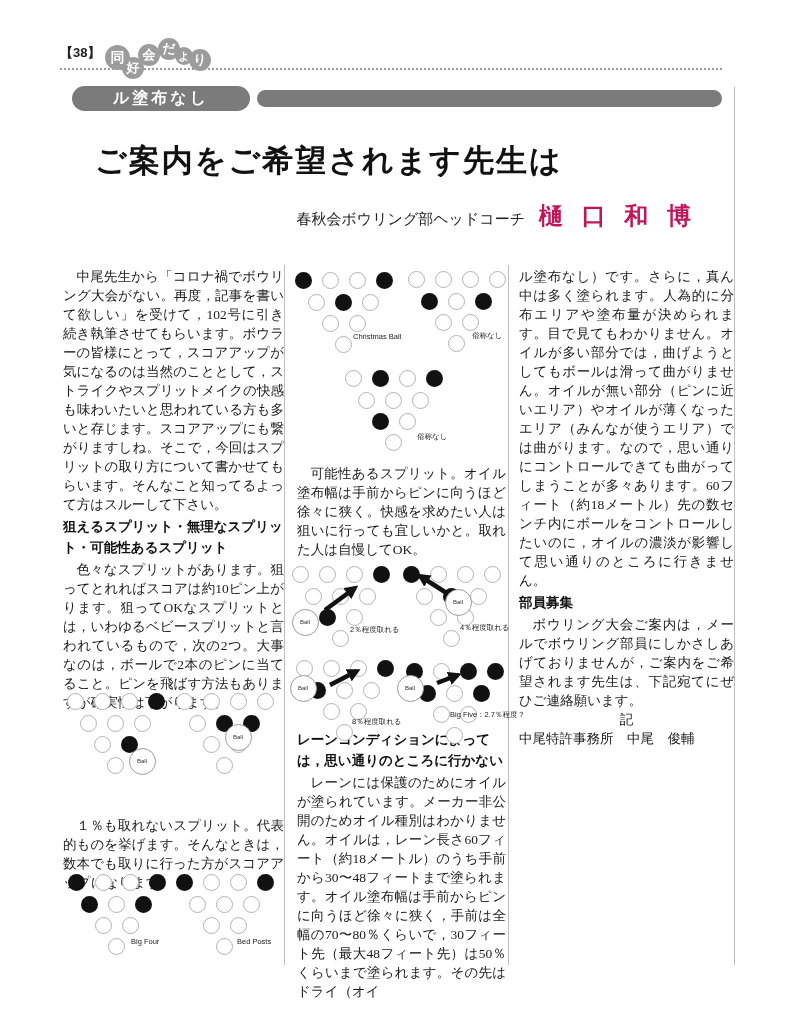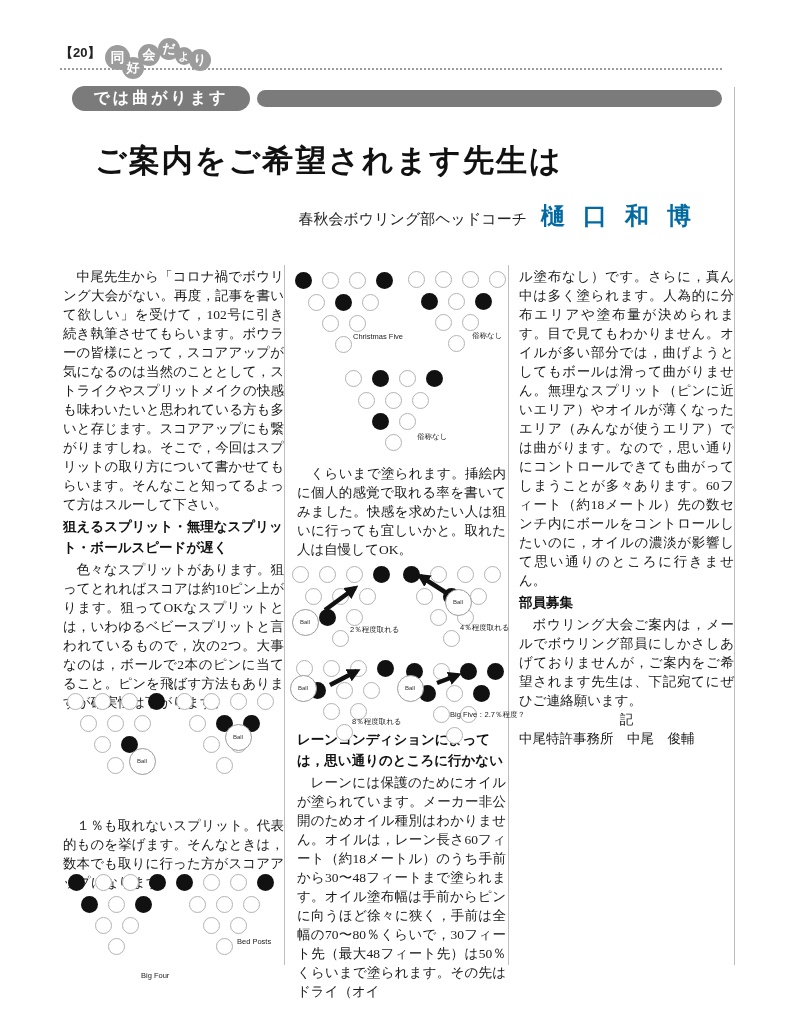--- a/index.html
+++ b/index.html
@@ -20,22 +20,22 @@
   .logo span:nth-child(6){left:189px;top:49px;width:22px;height:22px;font-size:13px;}
   .tab{position:absolute;left:72px;top:86px;width:178px;height:25px;border-radius:13px;
        background:#7b7b7b;color:#fff;font-family:"Liberation Sans",sans-serif;font-weight:bold;
        font-size:16px;letter-spacing:3px;display:flex;align-items:center;justify-content:center;}
   .bar{position:absolute;left:257px;top:90px;width:465px;height:17px;border-radius:9px;background:#7b7b7b;}
   .title{position:absolute;left:95px;top:140px;margin:0;font-family:"Liberation Sans",sans-serif;
          font-weight:bold;font-size:31px;letter-spacing:2px;color:#111;}
   .byline{position:absolute;left:295px;top:200px;width:402px;display:flex;justify-content:flex-end;
           align-items:flex-end;gap:14px;}
   .byline .role{font-family:"Liberation Sans",sans-serif;font-size:15px;color:#222;padding-bottom:3px;}
-  .byline .name{font-family:Liberation Serif, serif;font-weight:bold;font-size:24px;
-                letter-spacing:6px;color:#0369a1;white-space:nowrap;}
+  .byline .name{font-family:Liberation Sans, sans-serif;font-weight:bold;font-size:24px;
+                letter-spacing:6px;color:#be185d;white-space:nowrap;}
   .vrule{position:absolute;width:1px;background:#bdbdbd;top:265px;height:700px;}
   .vrule.r1{left:284px;} .vrule.r2{left:508px;}
   .vrule.r3{left:734px;top:87px;height:878px;}
   .col{position:absolute;top:267px;}
   #col1{left:63px;width:221px;} #col2{left:297px;width:209px;} #col3{left:519px;width:215px;}
   .blk-heading{font-family:"Liberation Sans",sans-serif;font-weight:bold;font-size:13.5px;
                line-height:21px;color:#111;margin:2px 0 2px 0;}
   .blk-para,.blk-para0,.blk-line{font-size:13.5px;line-height:19px;text-align:justify;color:#1a1a1a;}
   .blk-para{text-indent:1em;}
   .blk-center{font-size:13.5px;line-height:19px;text-align:center;}
@@ -49,59 +49,59 @@
          border:1.5px solid #9a9a9a;box-sizing:border-box;display:flex;align-items:center;
          justify-content:center;font-family:"Liberation Sans",sans-serif;font-size:6px;color:#333;}
   .dlabel{position:absolute;font-family:"Liberation Sans",sans-serif;font-size:7.5px;color:#222;
           white-space:nowrap;}
   .arrow-svg{position:absolute;left:0;top:0;}
 </style>
 </head>
 <body>
 
 <div class="page">
-  <div class="pagenum">【20】</div>
+  <div class="pagenum">【38】</div>
   <div class="dotline"></div>
   <div class="logo" id="logo">
       <span>同</span>
       <span>好</span>
       <span>会</span>
       <span>だ</span>
       <span>よ</span>
       <span>り</span>
     </div>
-  <div class="tab">では曲がります</div>
+  <div class="tab">ル塗布なし</div>
   <div class="bar"></div>
 
   <h1 class="title">ご案内をご希望されます先生は</h1>
   <div class="byline">
     <span class="role">春秋会ボウリング部ヘッドコーチ</span>
     <span class="name">樋 口 和 博</span>
   </div>
 
   <div class="vrule r1"></div>
   <div class="vrule r2"></div>
   <div class="vrule r3"></div>
 
   <div class="col" id="col1">
       <div class="blk-para">中尾先生から「コロナ禍でボウリング大会がない。再度，記事を書いて欲しい」を受けて，102号に引き続き執筆させてもらいます。ボウラーの皆様にとって，スコアアップが気になるのは当然のこととして，ストライクやスプリットメイクの快感も味わいたいと思われている方も多いと存じます。スコアアップにも繋がりますしね。そこで，今回はスプリットの取り方について書かせてもらいます。そんなこと知ってるよって方はスルーして下さい。</div>
-      <div class="blk-heading">狙えるスプリット・無理なスプリット・ボールスピードが遅く</div>
+      <div class="blk-heading">狙えるスプリット・無理なスプリット・可能性あるスプリット</div>
       <div class="blk-para">色々なスプリットがあります。狙ってとれればスコアは約10ピン上がります。狙ってOKなスプリットとは，いわゆるベビースプリットと言われているもので，次の2つ。大事なのは，ボールで2本のピンに当てること。ピンを飛ばす方法もありますが確実性は下がります。</div>
       <div class="blk-spacer" style="height: 104px;"></div>
       <div class="blk-para">１％も取れないスプリット。代表的ものを挙げます。そんなときは，数本でも取りに行った方がスコアアップになります。</div>
     </div>
   <div class="col" id="col2">
       <div class="blk-spacer" style="height: 197px;"></div>
-      <div class="blk-para">くらいまで塗られます。挿絵内に個人的感覚で取れる率を書いてみました。快感を求めたい人は狙いに行っても宜しいかと。取れた人は自慢してOK。</div>
+      <div class="blk-para">可能性あるスプリット。オイル塗布幅は手前からピンに向うほど徐々に狭く。快感を求めたい人は狙いに行っても宜しいかと。取れた人は自慢してOK。</div>
       <div class="blk-spacer" style="height: 168px;"></div>
       <div class="blk-heading">レーンコンディションによっては，思い通りのところに行かない</div>
       <div class="blk-para">レーンには保護のためにオイルが塗られています。メーカー非公開のためオイル種別はわかりません。オイルは，レーン長さ60フィート（約18メートル）のうち手前から30〜48フィートまで塗られます。オイル塗布幅は手前からピンに向うほど徐々に狭く，手前は全幅の70〜80％くらいで，30フィート先（最大48フィート先）は50％くらいまで塗られます。その先はドライ（オイ</div>
     </div>
   <div class="col" id="col3">
-      <div class="blk-para0">ル塗布なし）です。さらに，真ん中は多く塗られます。人為的に分布エリアや塗布量が決められます。目で見てもわかりません。オイルが多い部分では，曲げようとしてもボールは滑って曲がりません。無理なスプリット（ピンに近いエリア）やオイルが薄くなったエリア（みんなが使うエリア）では曲がります。なので，思い通りにコントロールできても曲がってしまうことが多々あります。60フィート（約18メートル）先の数センチ内にボールをコントロールしたいのに，オイルの濃淡が影響して思い通りのところに行きません。</div>
+      <div class="blk-para0">ル塗布なし）です。さらに，真ん中は多く塗られます。人為的に分布エリアや塗布量が決められます。目で見てもわかりません。オイルが多い部分では，曲げようとしてもボールは滑って曲がりません。オイルが無い部分（ピンに近いエリア）やオイルが薄くなったエリア（みんなが使うエリア）では曲がります。なので，思い通りにコントロールできても曲がってしまうことが多々あります。60フィート（約18メートル）先の数センチ内にボールをコントロールしたいのに，オイルの濃淡が影響して思い通りのところに行きません。</div>
       <div class="blk-heading">部員募集</div>
       <div class="blk-para">ボウリング大会ご案内は，メールでボウリング部員にしかさしあげておりませんが，ご案内をご希望されます先生は、下記宛てにぜひご連絡願います。</div>
       <div class="blk-center">記</div>
       <div class="blk-line">中尾特許事務所　中尾　俊輔</div>
     </div>
 
   <div id="diagrams">
       <div class="diagram" style="left: 60px; top: 686px;">
         <div class="pin empty" style="left: 6.5px; top: 6.5px;"></div>
         <div class="pin empty" style="left: 33.5px; top: 6.5px;"></div>
@@ -132,21 +132,21 @@
         <div class="pin filled" style="left: 6.5px; top: 6.5px;"></div>
         <div class="pin empty" style="left: 33.5px; top: 6.5px;"></div>
         <div class="pin empty" style="left: 60.5px; top: 6.5px;"></div>
         <div class="pin filled" style="left: 87.5px; top: 6.5px;"></div>
         <div class="pin filled" style="left: 19.5px; top: 28.5px;"></div>
         <div class="pin empty" style="left: 46.5px; top: 28.5px;"></div>
         <div class="pin filled" style="left: 73.5px; top: 28.5px;"></div>
         <div class="pin empty" style="left: 33.5px; top: 49.5px;"></div>
         <div class="pin empty" style="left: 60.5px; top: 49.5px;"></div>
         <div class="pin empty" style="left: 46.5px; top: 70.5px;"></div>
-        <div class="dlabel" style="left: 80px; top: 70px; margin-top: 34px;">Big Four</div>
+        <div class="dlabel" style="left: 70px; top: 70px;">Big Four</div>
       </div>
       <div class="diagram" style="left: 169px; top: 867px;">
         <div class="pin filled" style="left: 6.5px; top: 6.5px;"></div>
         <div class="pin empty" style="left: 33.5px; top: 6.5px;"></div>
         <div class="pin empty" style="left: 60.5px; top: 6.5px;"></div>
         <div class="pin filled" style="left: 87.5px; top: 6.5px;"></div>
         <div class="pin empty" style="left: 19.5px; top: 28.5px;"></div>
         <div class="pin empty" style="left: 46.5px; top: 28.5px;"></div>
         <div class="pin empty" style="left: 73.5px; top: 28.5px;"></div>
         <div class="pin empty" style="left: 33.5px; top: 49.5px;"></div>
@@ -158,21 +158,21 @@
         <div class="pin filled" style="left: 6.5px; top: 6.5px;"></div>
         <div class="pin empty" style="left: 33.5px; top: 6.5px;"></div>
         <div class="pin empty" style="left: 60.5px; top: 6.5px;"></div>
         <div class="pin filled" style="left: 87.5px; top: 6.5px;"></div>
         <div class="pin empty" style="left: 19.5px; top: 28.5px;"></div>
         <div class="pin filled" style="left: 46.5px; top: 28.5px;"></div>
         <div class="pin empty" style="left: 73.5px; top: 28.5px;"></div>
         <div class="pin empty" style="left: 33.5px; top: 49.5px;"></div>
         <div class="pin empty" style="left: 60.5px; top: 49.5px;"></div>
         <div class="pin empty" style="left: 46.5px; top: 70.5px;"></div>
-        <div class="dlabel" style="left: 65px; top: 67px;">Christmas Five</div>
+        <div class="dlabel" style="left: 65px; top: 67px;">Christmas Ball</div>
       </div>
       <div class="diagram" style="left: 401px; top: 264px;">
         <div class="pin empty" style="left: 6.5px; top: 6.5px;"></div>
         <div class="pin empty" style="left: 33.5px; top: 6.5px;"></div>
         <div class="pin empty" style="left: 60.5px; top: 6.5px;"></div>
         <div class="pin empty" style="left: 87.5px; top: 6.5px;"></div>
         <div class="pin filled" style="left: 19.5px; top: 28.5px;"></div>
         <div class="pin empty" style="left: 46.5px; top: 28.5px;"></div>
         <div class="pin filled" style="left: 73.5px; top: 28.5px;"></div>
         <div class="pin empty" style="left: 33.5px; top: 49.5px;"></div>

